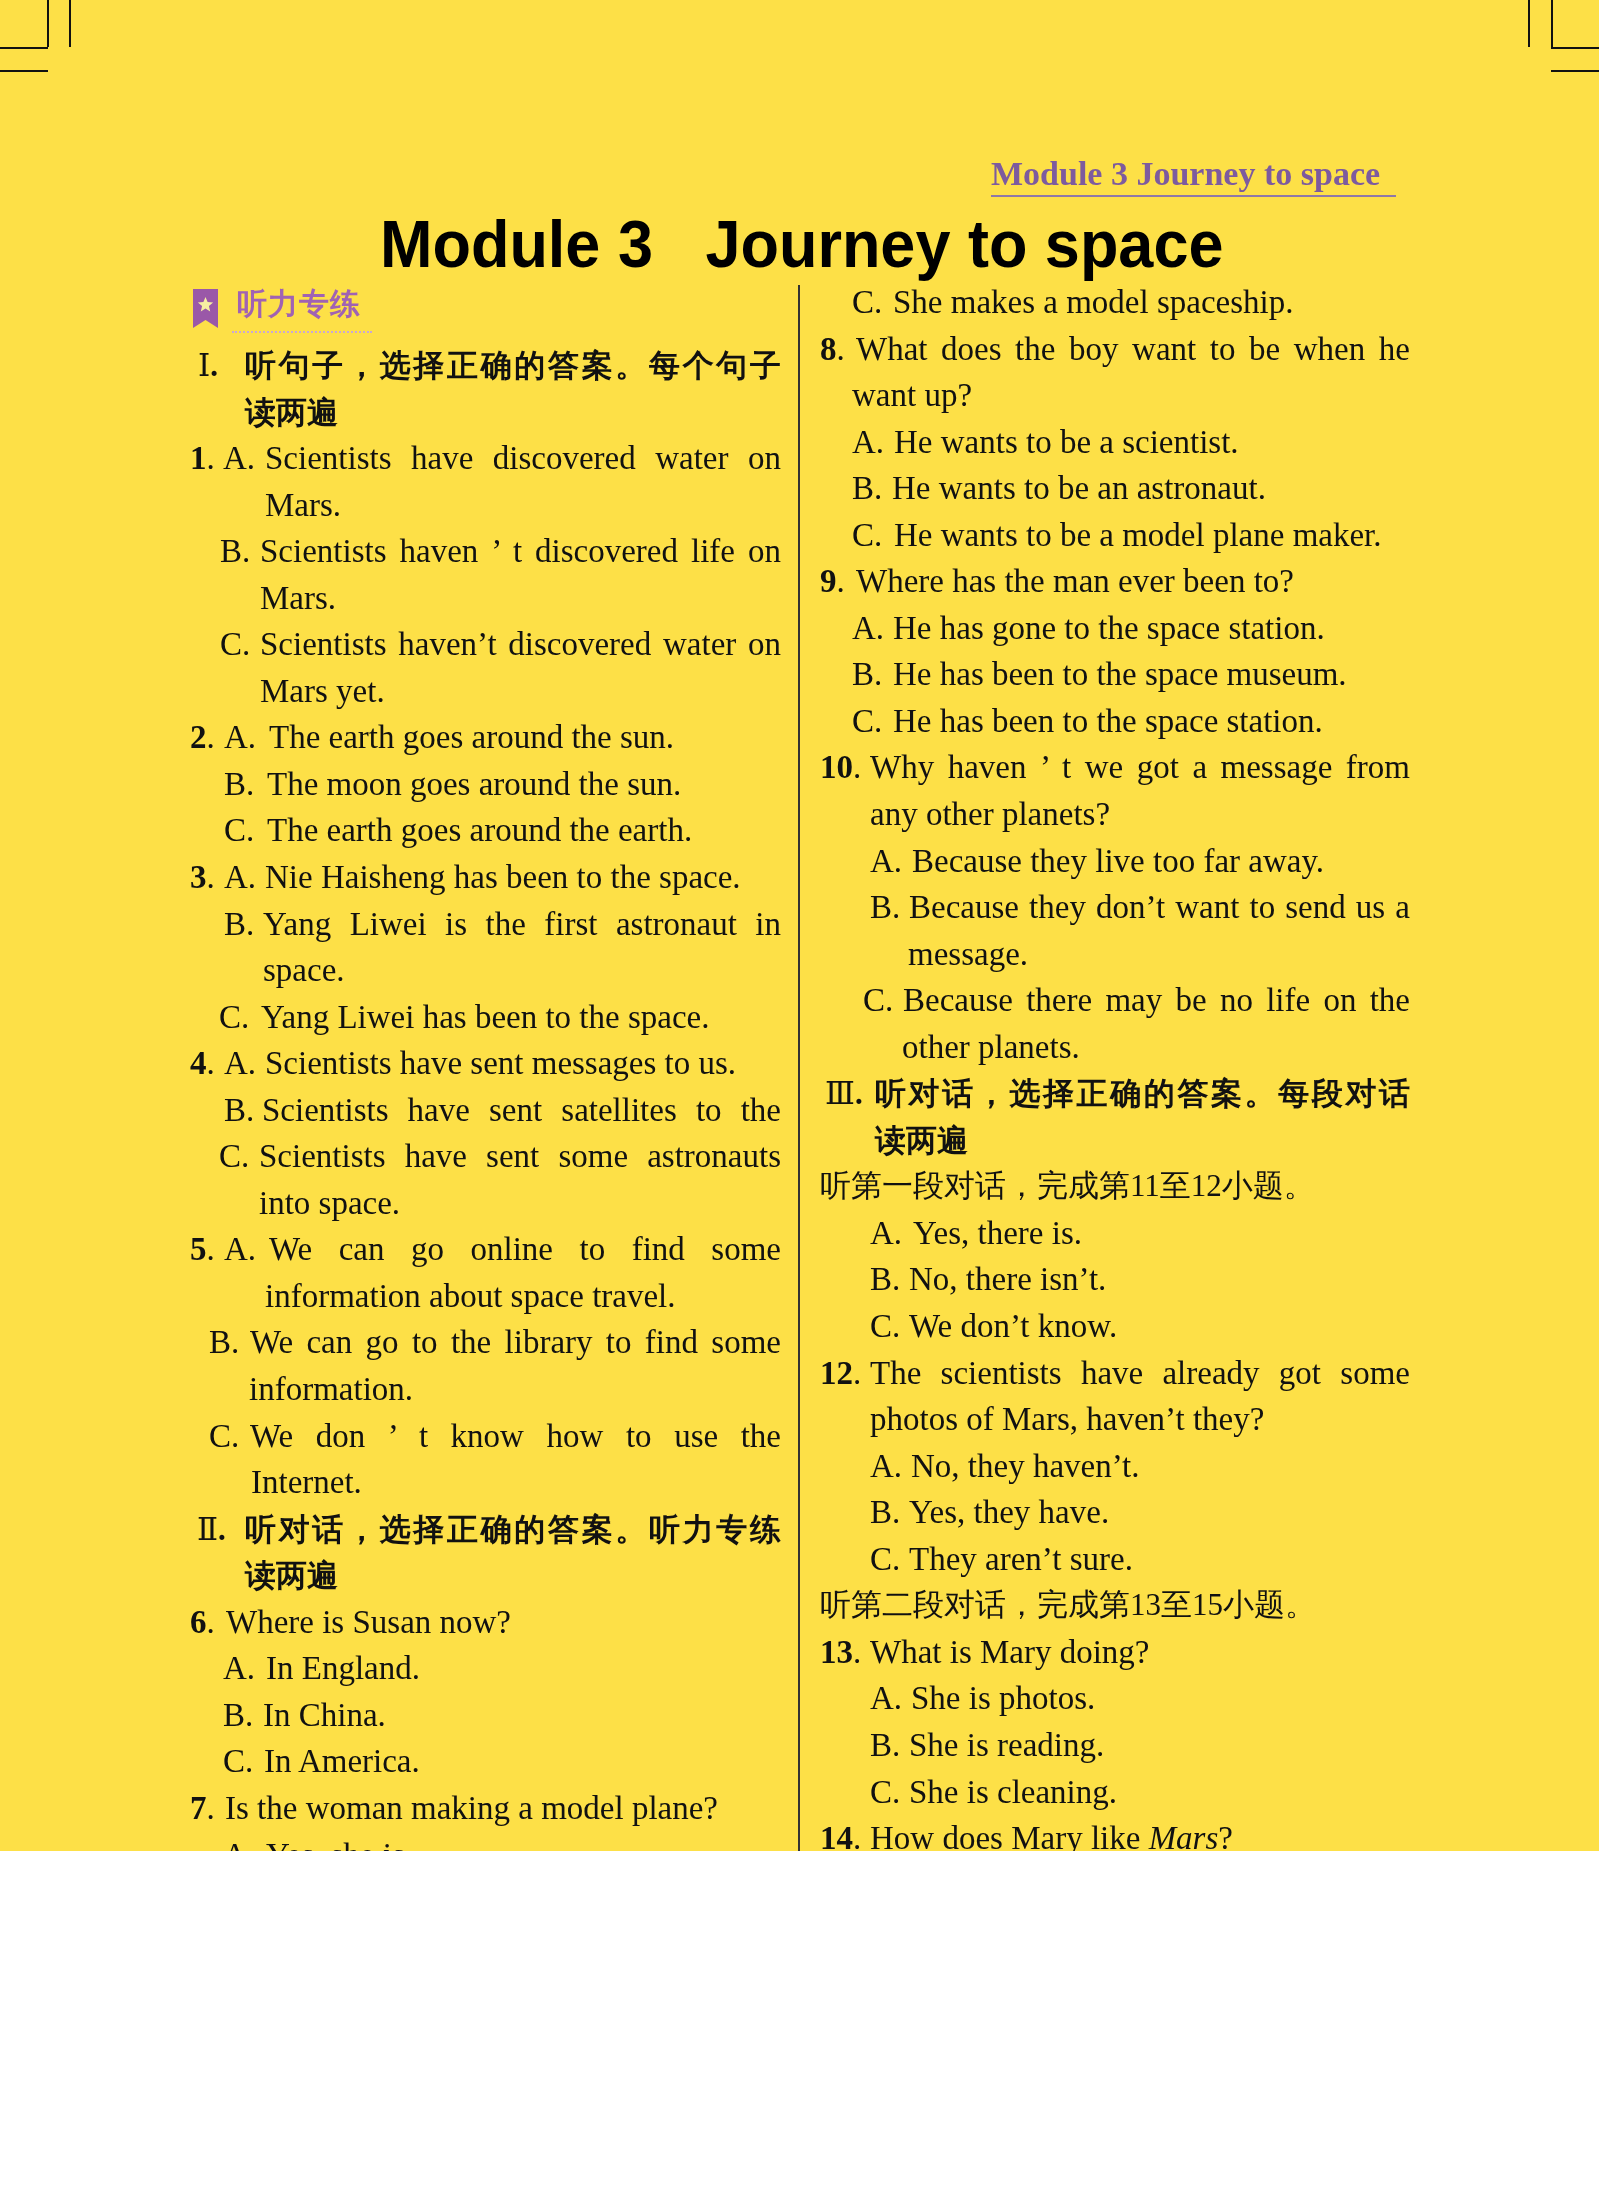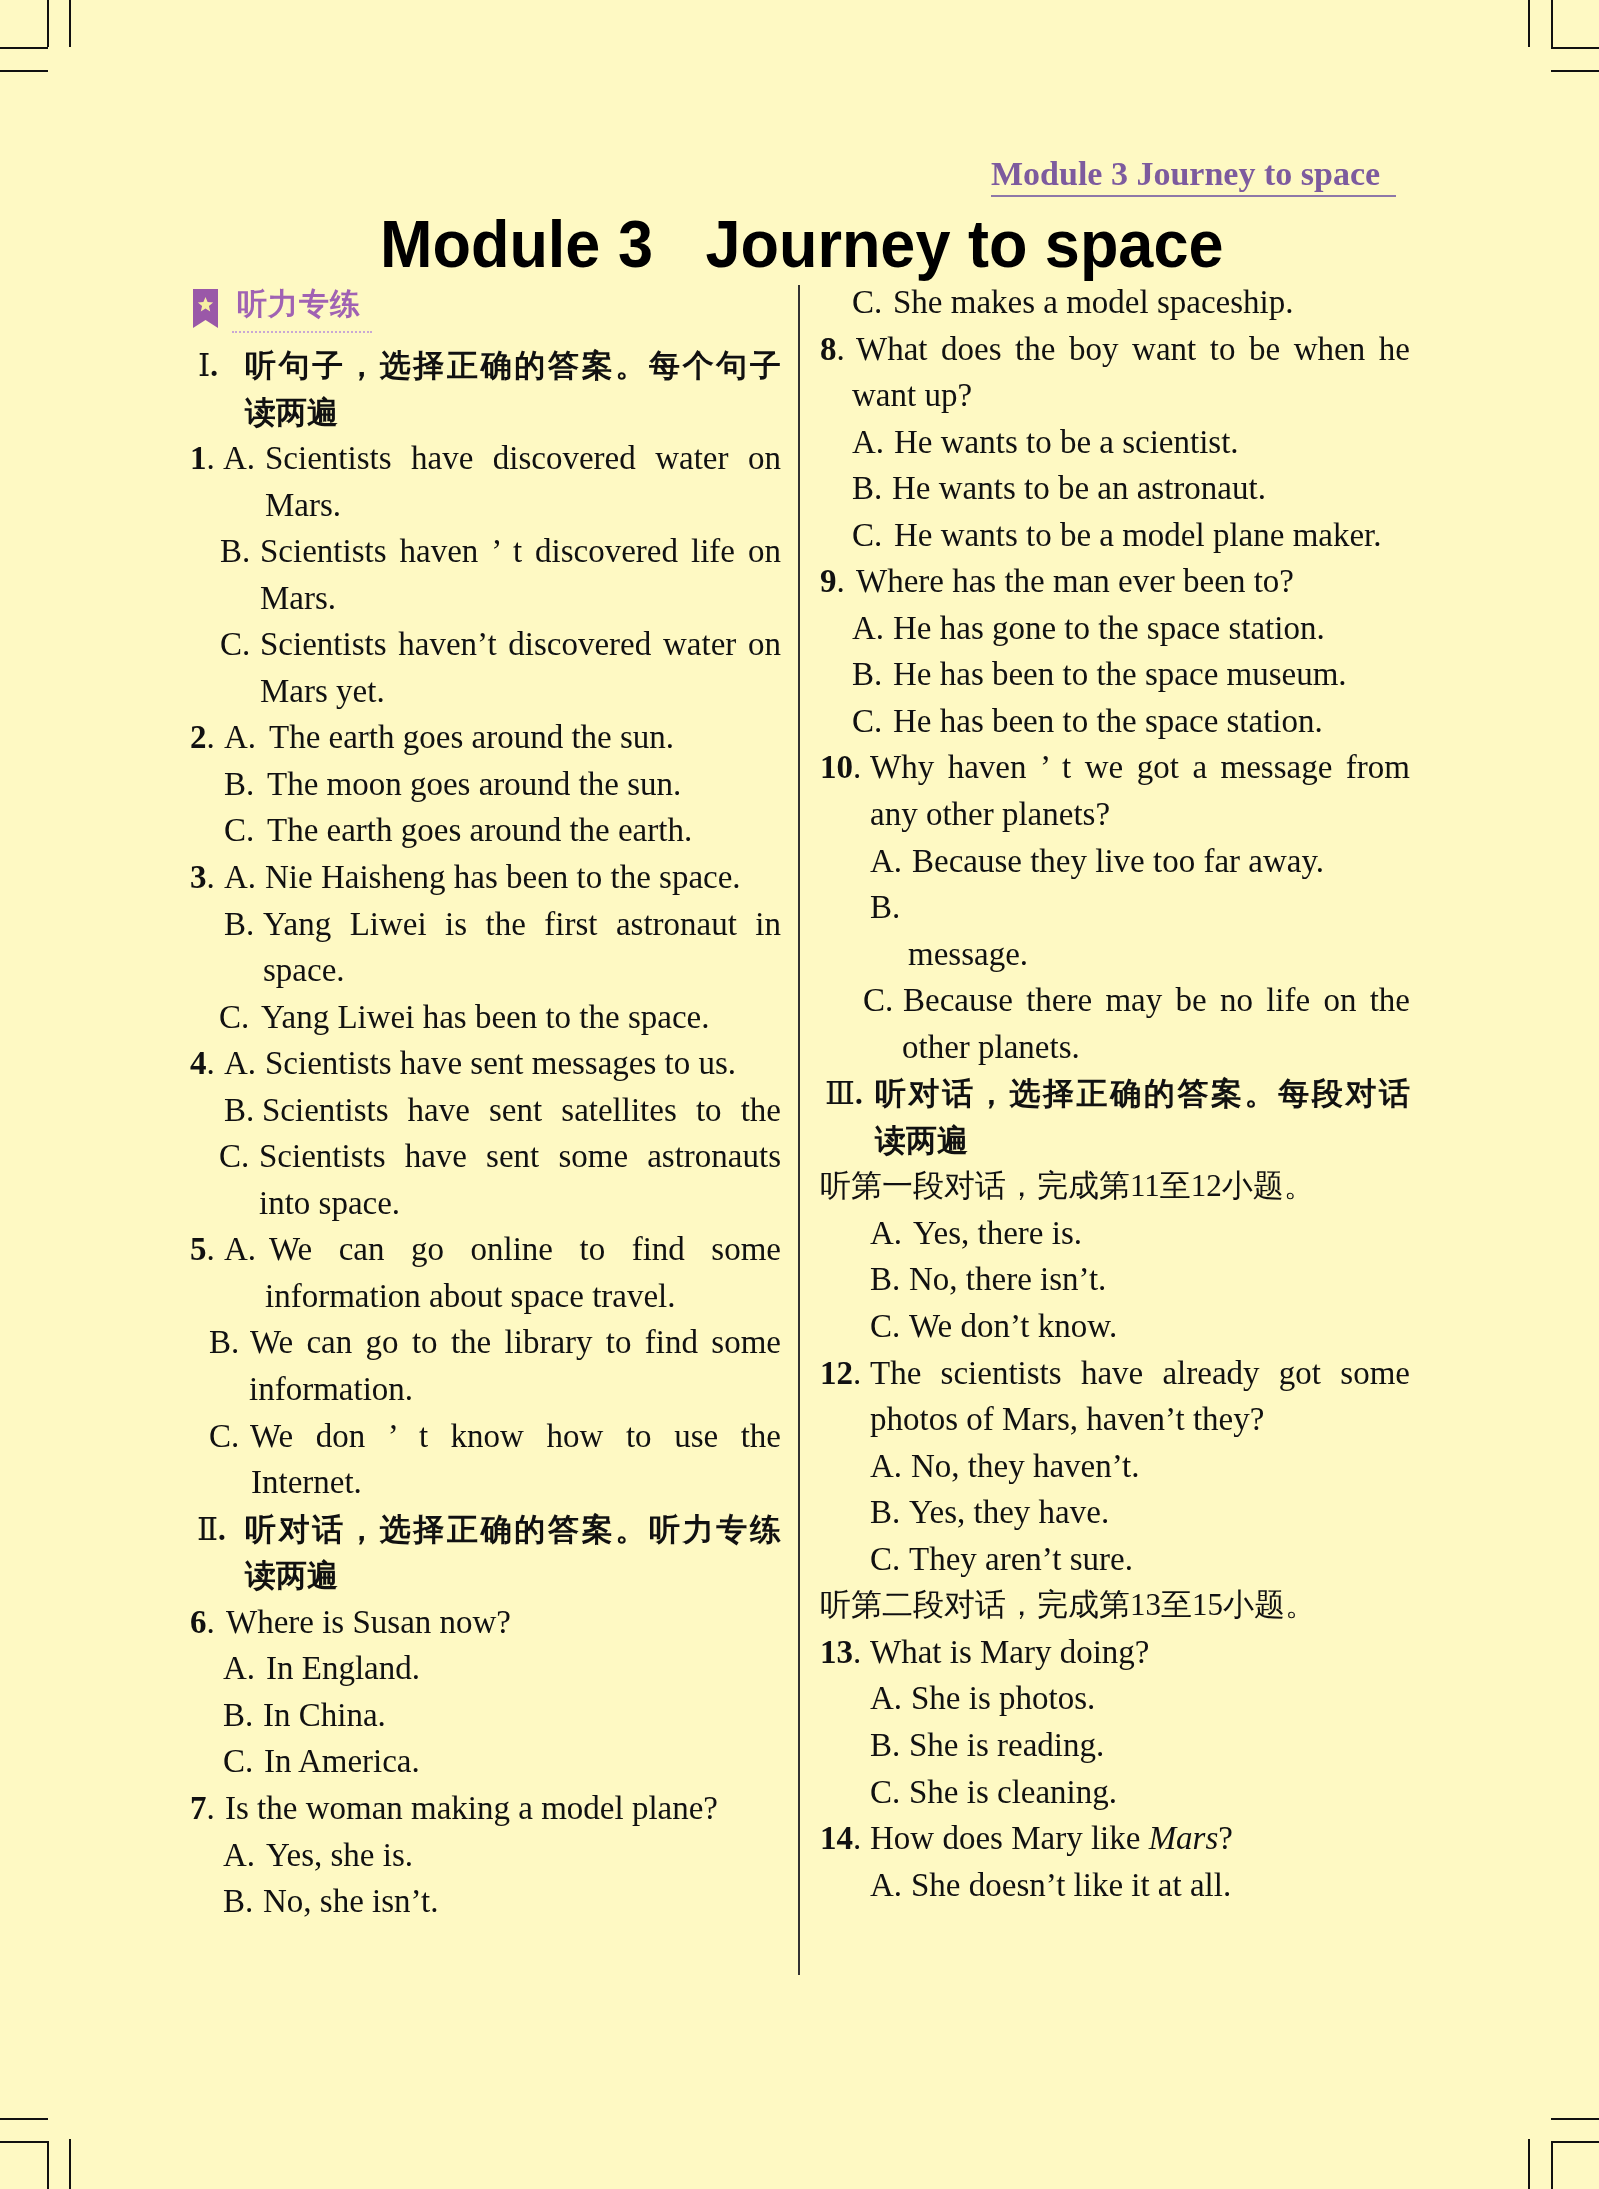--- a/index.html
+++ b/index.html
@@ -1,16 +1,16 @@
 <!DOCTYPE html>
 <html><head>
 <meta charset="utf-8">
 <style>
   html, body { margin:0; padding:0; background:#ffffff; }
-  .page { position:relative; width:1599px; height:2189px; background:#fef9c3; overflow:hidden; }
+  .page { position:relative; width:1599px; height:1851px; background:#fde047; overflow:hidden; }
 
   
   .cm { position:absolute; background:#111; }
 
   
   .run-head { position:absolute; left:991px; top:157px; font-family:"Liberation Serif", serif; font-weight:bold;
               font-size:34px; line-height:34px; color:#7d5b9e; white-space:nowrap; }
   .run-rule { position:absolute; left:991px; top:195px; width:405px; height:1.5px; background:#8e78a8; }
 
   
@@ -271,20 +271,21 @@
     </div>
     <div class="ln">
       <span class="txt" style="left:50px">any other planets?</span>
     </div>
     <div class="ln">
       <span style="left:50px">A.</span>
       <span class="txt" style="left:92px">Because they live too far away.</span>
     </div>
     <div class="ln">
       <span style="left:50px">B.</span>
+      <span class="txt j" style="left:89px">Because they don’t want to send us a</span>
     </div>
     <div class="ln">
       <span class="txt" style="left:88px">message.</span>
     </div>
     <div class="ln">
       <span style="left:43px">C.</span>
       <span class="txt j" style="left:83px">Because there may be no life on the</span>
     </div>
     <div class="ln">
       <span class="txt" style="left:82px">other planets.</span>

